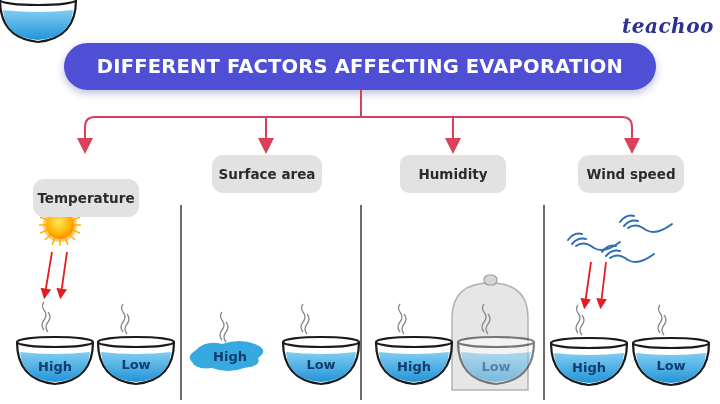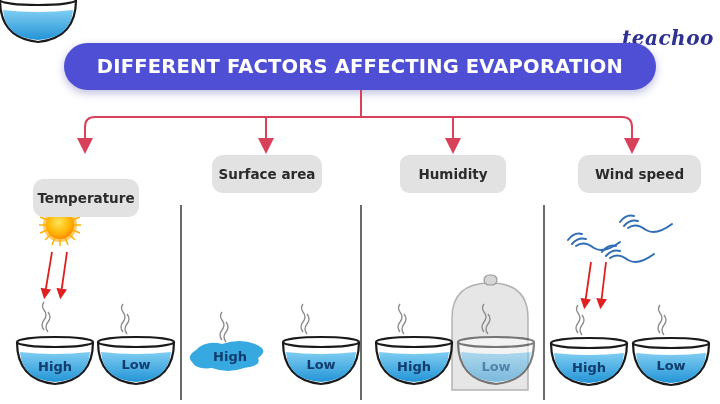--- a/index.html
+++ b/index.html
@@ -1,18 +1,18 @@
 <!DOCTYPE html>
 <html><head>
 <meta charset="utf-8">
 <style>
   html,body{margin:0;padding:0;}
   body{width:720px;height:404px;background:#ffffff;position:relative;overflow:hidden;font-family:"DejaVu Sans","Liberation Sans",sans-serif;}
   .abs{position:absolute;}
-  .brand{left:622px;top:26px;font-family:"DejaVu Serif",serif;font-style:italic;font-weight:bold;font-size:20px;color:#2e3192;letter-spacing:0.5px;}
+  .brand{left:622px;top:14px;font-family:"DejaVu Serif",serif;font-style:italic;font-weight:bold;font-size:20px;color:#2e3192;letter-spacing:0.5px;}
   .title-pill{left:64px;top:43px;width:592px;height:47px;border-radius:24px;background:#4f4fd6;box-shadow:0 3px 8px rgba(60,60,160,0.35);display:flex;align-items:center;justify-content:center;}
   .title-pill span{color:#fff;font-weight:bold;font-size:19.5px;letter-spacing:0.2px;font-family:"DejaVu Sans",sans-serif;}
   .pill{top:155px;height:38px;border-radius:11px;background:#e2e2e2;display:flex;align-items:center;justify-content:center;}
   .pill span{font-size:13.5px;font-weight:bold;color:#2b2b2b;}
   .sep{top:205px;width:2px;height:195px;background:#6b6b6b;}
   .bowl-label{font-weight:bold;font-size:13px;fill:#103d6e;font-family:"DejaVu Sans",sans-serif;}
   svg{position:absolute;left:0;top:0;}
 </style>
 </head>
 <body>
@@ -136,19 +136,19 @@
 
 <div class="abs pill" style="left:33px;width:106px;margin-top:24px;">
   <span>Temperature</span>
 </div>
 <div class="abs pill" style="left:212px;width:110px;">
   <span>Surface area</span>
 </div>
 <div class="abs pill" style="left:400px;width:106px;border-radius:9px;">
   <span>Humidity</span>
 </div>
-<div class="abs pill" style="left:578px;width:123px;">
+<div class="abs pill" style="left:578px;width:106px;">
   <span>Wind speed</span>
 </div>
 
 <div class="abs sep" style="left:180px;"></div>
 <div class="abs sep" style="left:360px;"></div>
 <div class="abs sep" style="left:543px;"></div>
 
 </body></html>

